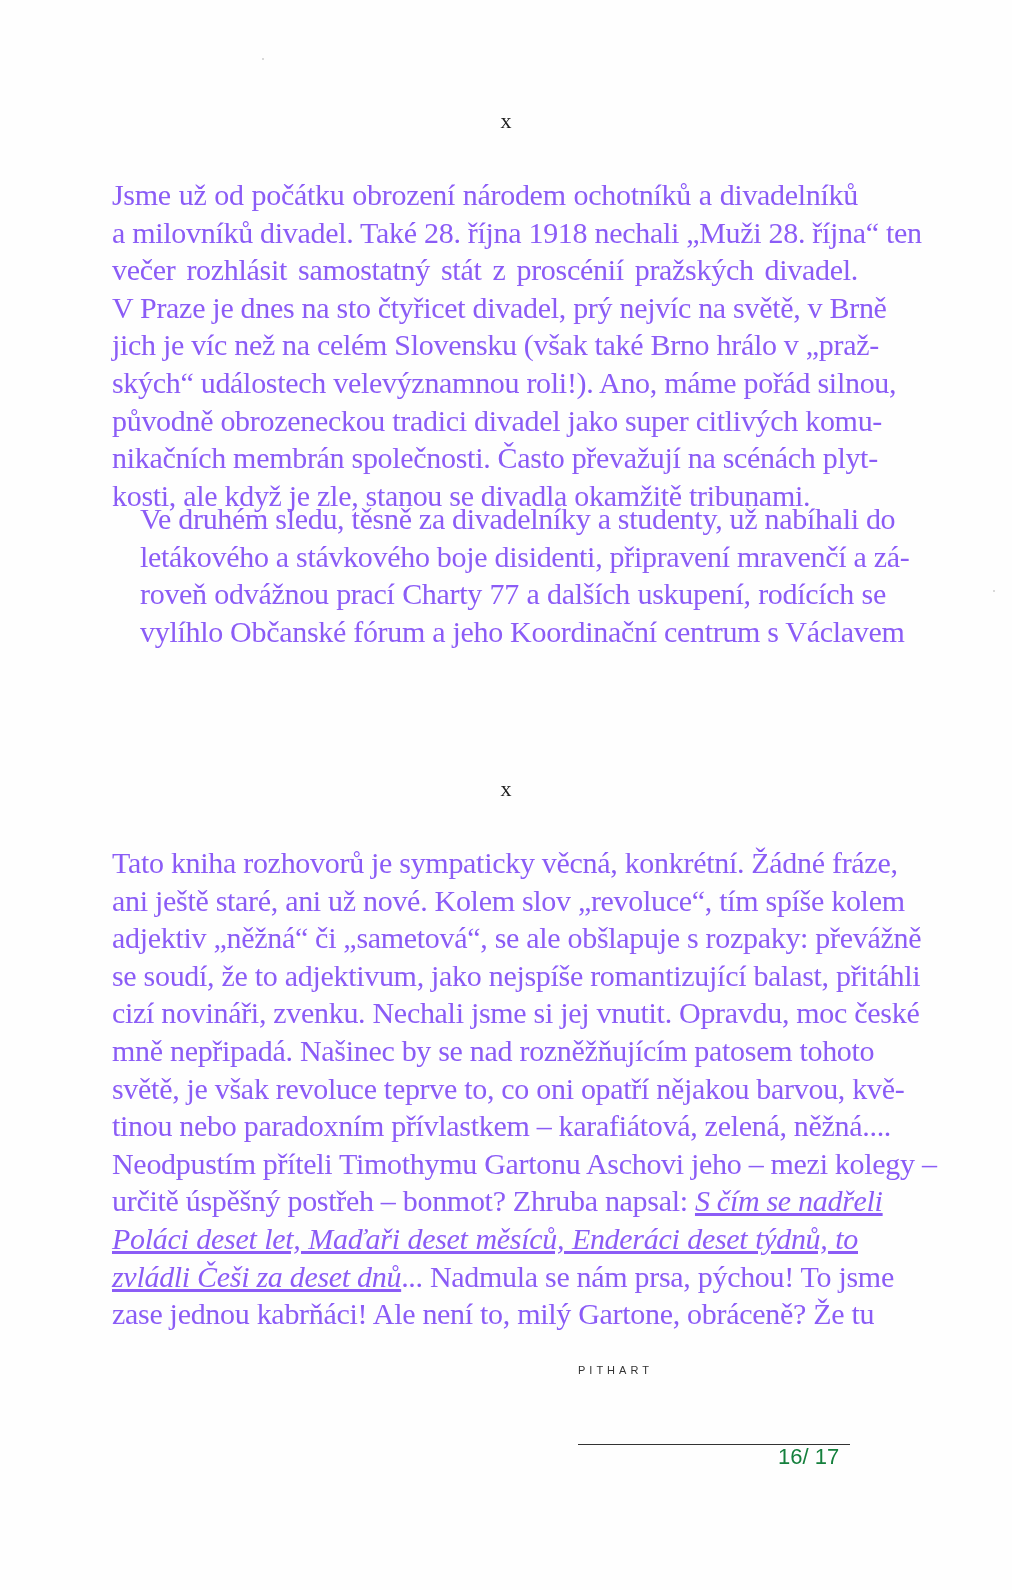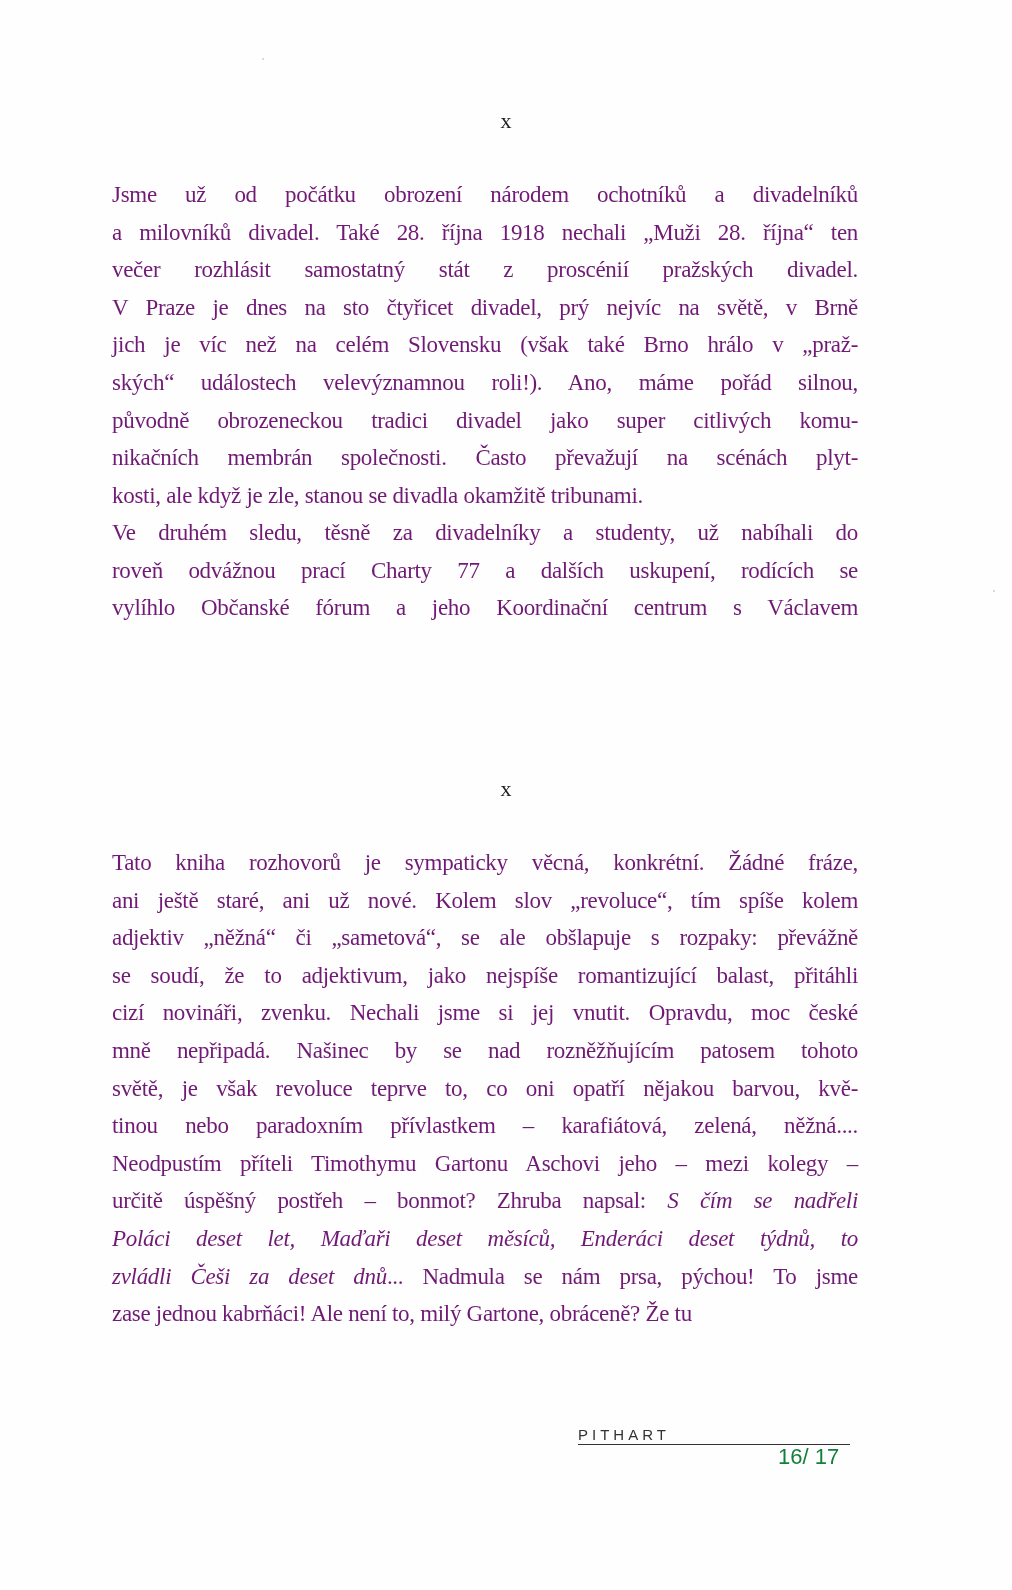--- a/index.html
+++ b/index.html
@@ -4,29 +4,29 @@
   <style>
     html, body { margin: 0; padding: 0; background: #ffffff; }
     body { width: 1012px; height: 1590px; position: relative; overflow: hidden; }
     .page { position: absolute; left: 0; top: 0; width: 1012px; height: 1590px; background: #fefefe; }
     .divider-x {
       position: absolute; left: 0; width: 1012px; text-align: center;
       font-family: "Liberation Serif", serif; font-size: 22px; color: #222;
     }
     .para {
       position: absolute; left: 112px; width: 746px;
-      font-family: "Liberation Serif", serif; font-size: 23px; line-height: 37.6px;
-      color: #701a75; text-align: justify; letter-spacing: -0.3px;
+      font-family: "Liberation Serif", serif; font-size: 30px; line-height: 37.6px;
+      color: #8b5cf6; text-align: justify; letter-spacing: -0.3px;
     }
     .para .line { display: block; white-space: nowrap; text-align-last: justify; }
     .para .line.last { text-align-last: left; }
-    .para i { font-style: italic; }
+    .para i { font-style: italic; text-decoration: underline; }
     .footer-author {
-      position: absolute; left: 578px; top: 1426px;
-      font-family: "Liberation Sans", sans-serif; font-size: 15px; letter-spacing: 4px; color: #333;
+      position: absolute; left: 578px; top: 1364px;
+      font-family: "Liberation Sans", sans-serif; font-size: 11px; letter-spacing: 4px; color: #333;
     }
     .footer-rule { position: absolute; left: 578px; top: 1444px; width: 272px; height: 1px; background: #333; }
     .footer-page {
       position: absolute; left: 778px; top: 1444px;
       font-family: "Liberation Sans", sans-serif; font-size: 22px; color: #15803d;
     }
     .speck { position: absolute; width: 2px; height: 2px; background: #ccc; border-radius: 50%; }
   </style>
 </head>
 <body>
@@ -39,22 +39,23 @@
       <span class="line">Jsme už od počátku obrození národem ochotníků a divadelníků</span>
       <span class="line">a milovníků divadel. Také 28. října 1918 nechali „Muži 28. října“ ten</span>
       <span class="line">večer rozhlásit samostatný stát z proscénií pražských divadel.</span>
       <span class="line">V Praze je dnes na sto čtyřicet divadel, prý nejvíc na světě, v Brně</span>
       <span class="line">jich je víc než na celém Slovensku (však také Brno hrálo v „praž-</span>
       <span class="line">ských“ událostech velevýznamnou roli!). Ano, máme pořád silnou,</span>
       <span class="line">původně obrozeneckou tradici divadel jako super citlivých komu-</span>
       <span class="line">nikačních membrán společnosti. Často převažují na scénách plyt-</span>
       <span class="line last">kosti, ale když je zle, stanou se divadla okamžitě tribunami.</span>
     </div>
-  <div class="para" id="p2" style="top:514px;">
+  <div class="para" id="p2" style="top:500px;margin-left:28px;">
       <span class="line">Ve druhém sledu, těsně za divadelníky a studenty, už nabíhali do</span>
+      <span class="line">letákového a stávkového boje disidenti, připravení mravenčí a zá-</span>
       <span class="line">roveň odvážnou prací Charty 77 a dalších uskupení, rodících se</span>
       <span class="line">vylíhlo Občanské fórum a jeho Koordinační centrum s Václavem</span>
     </div>
 
   <div class="divider-x" style="top:776px;">x</div>
 
   <div class="para" id="p3" style="top:844px;">
       <span class="line">Tato kniha rozhovorů je sympaticky věcná, konkrétní. Žádné fráze,</span>
       <span class="line">ani ještě staré, ani už nové. Kolem slov „revoluce“, tím spíše kolem</span>
       <span class="line">adjektiv „něžná“ či „sametová“, se ale obšlapuje s rozpaky: převážně</span>

